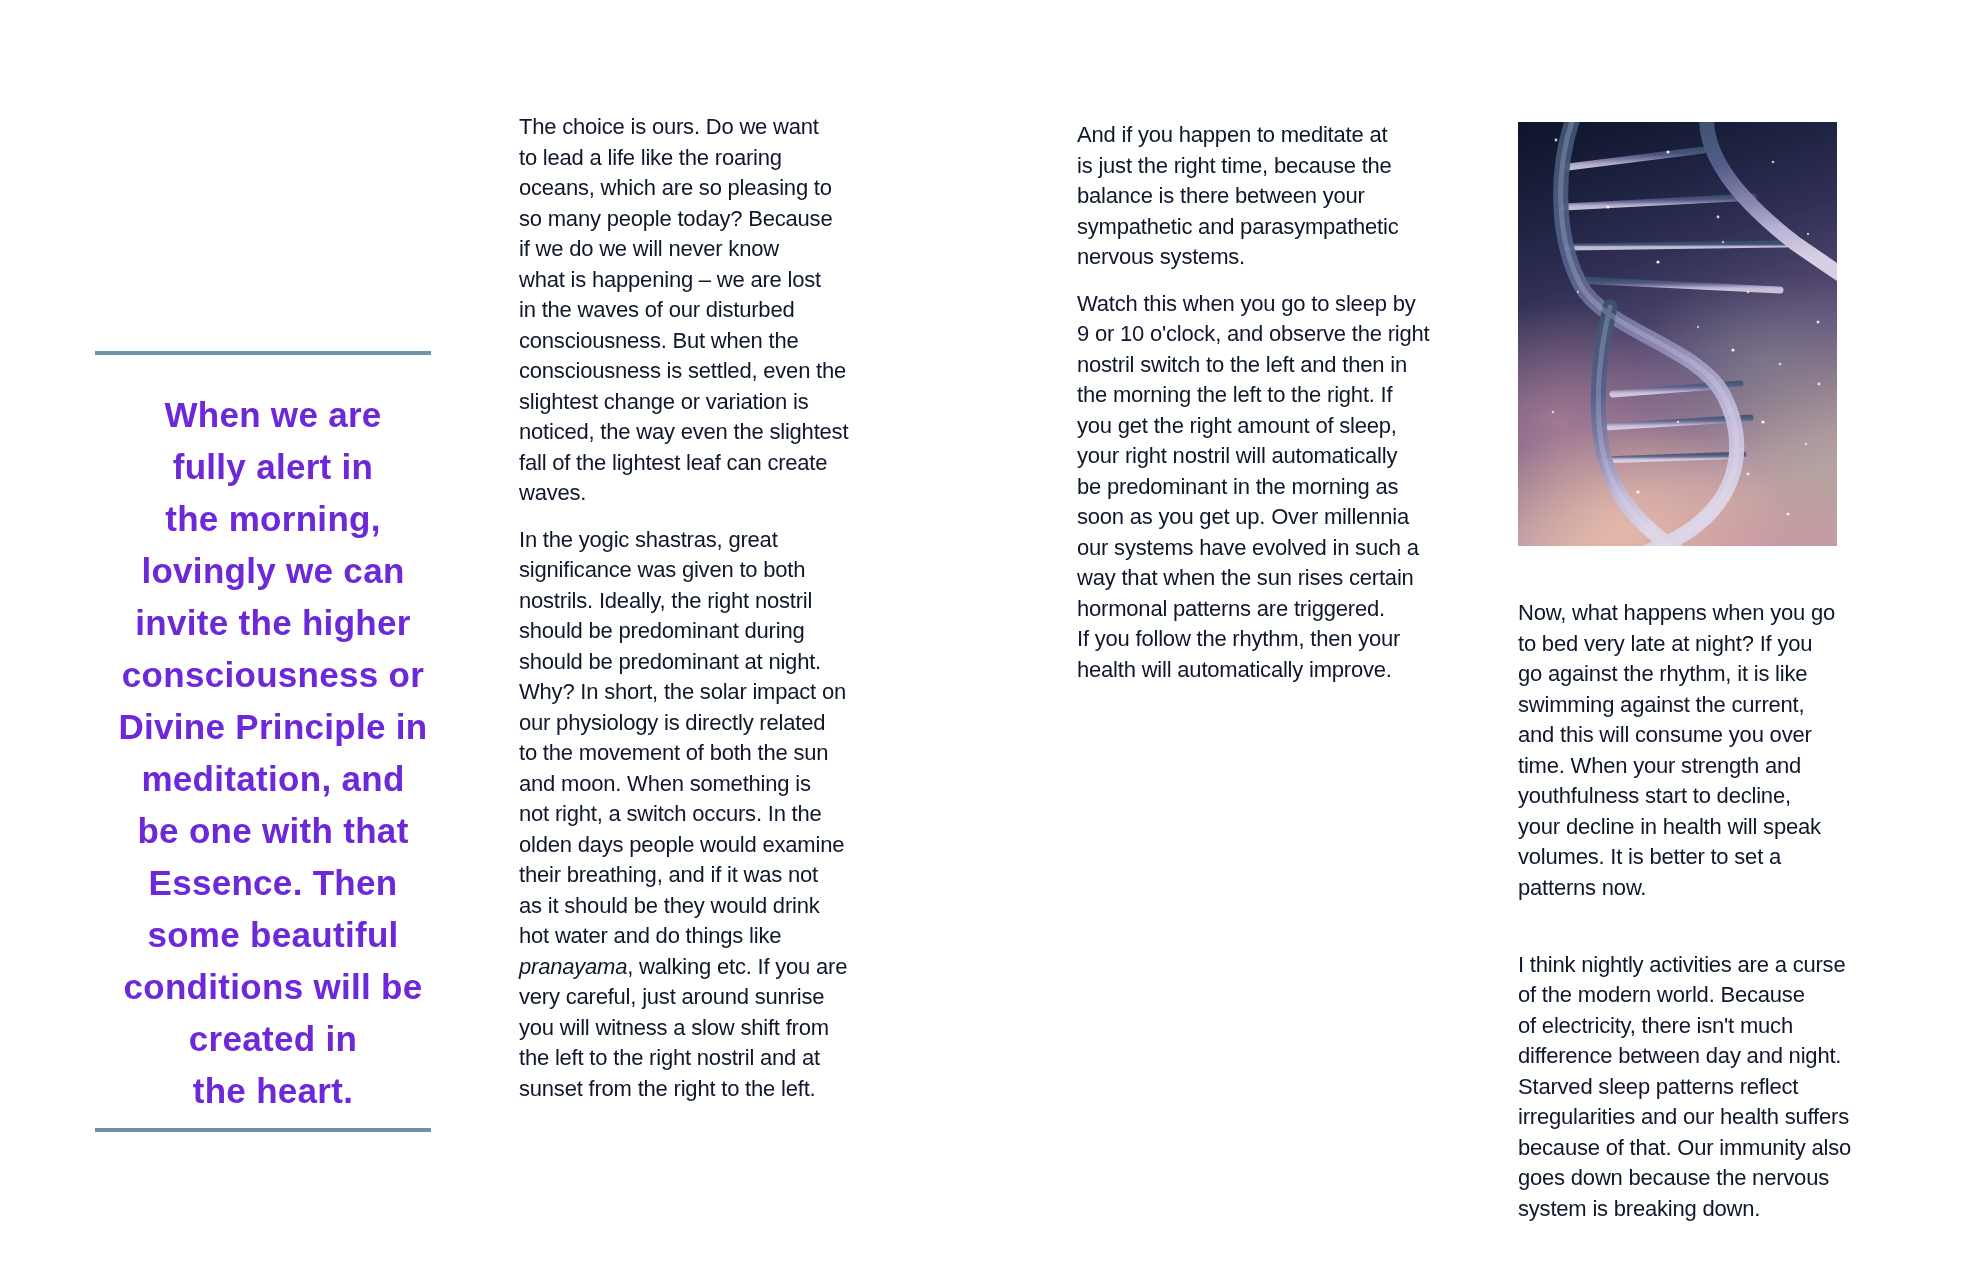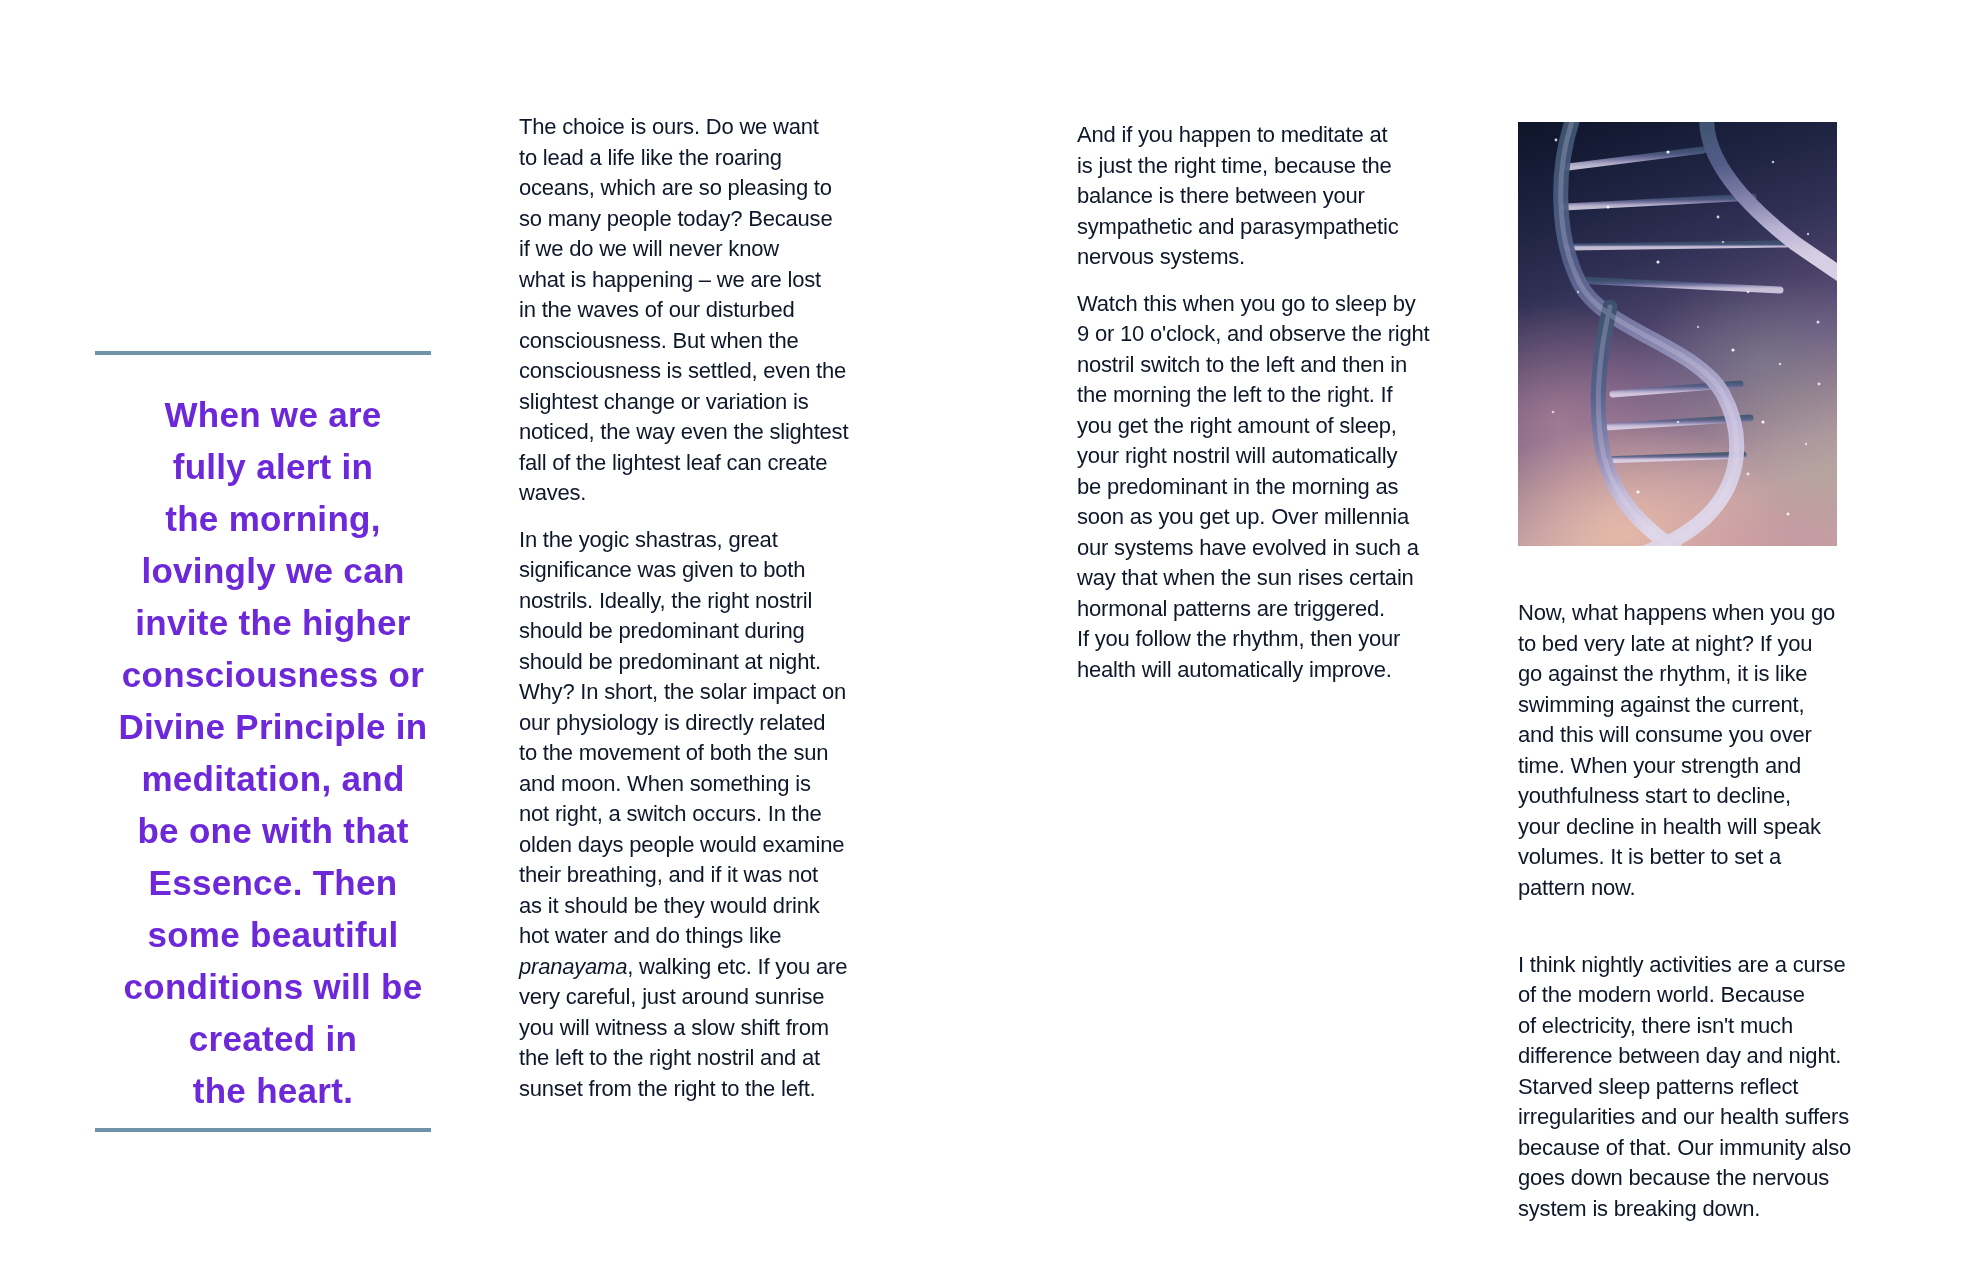--- a/index.html
+++ b/index.html
@@ -239,21 +239,21 @@
     <div class="para">
         <div class="line">Now, what happens when you go</div>
         <div class="line">to bed very late at night? If you</div>
         <div class="line">go against the rhythm, it is like</div>
         <div class="line">swimming against the current,</div>
         <div class="line">and this will consume you over</div>
         <div class="line">time. When your strength and</div>
         <div class="line">youthfulness start to decline,</div>
         <div class="line">your decline in health will speak</div>
         <div class="line">volumes. It is better to set a</div>
-        <div class="line">pattern now.</div>
+        <div class="line">patterns now.</div>
         <div class="line">&nbsp;</div>
       </div>
     <div class="para">
         <div class="line">I think nightly activities are a curse</div>
         <div class="line">of the modern world. Because</div>
         <div class="line">of electricity, there isn't much</div>
         <div class="line">difference between day and night.</div>
         <div class="line">Starved sleep patterns reflect</div>
         <div class="line">irregularities and our health suffers</div>
         <div class="line">because of that. Our immunity also</div>

